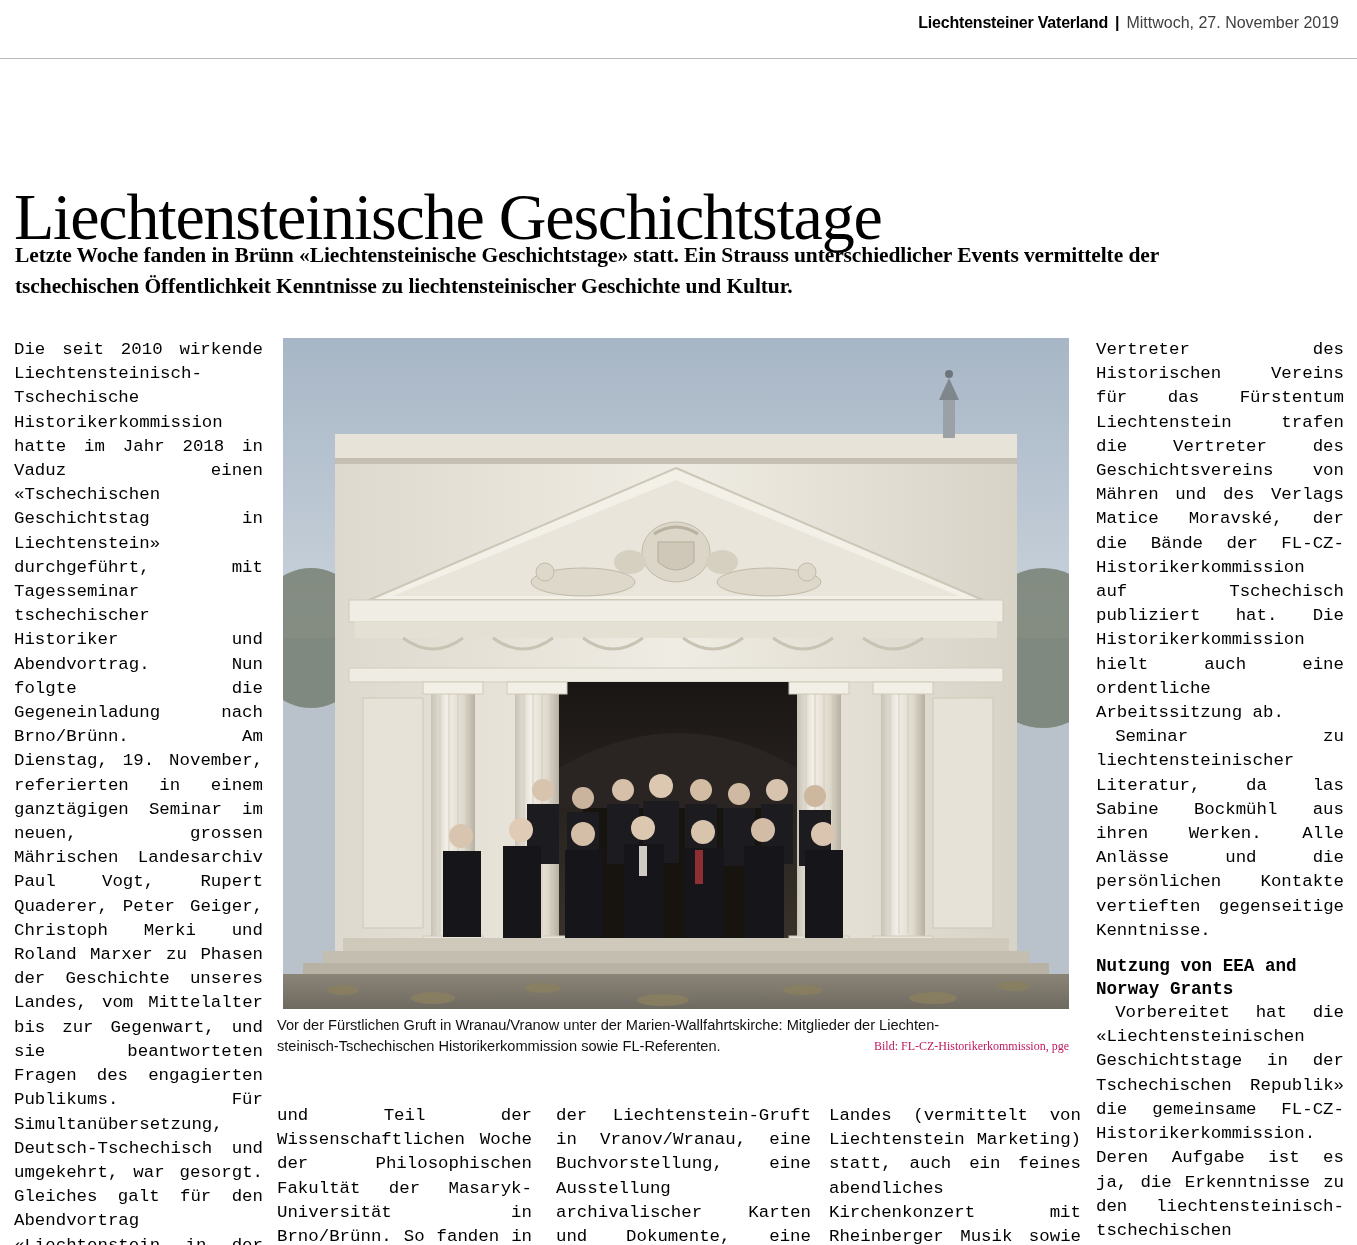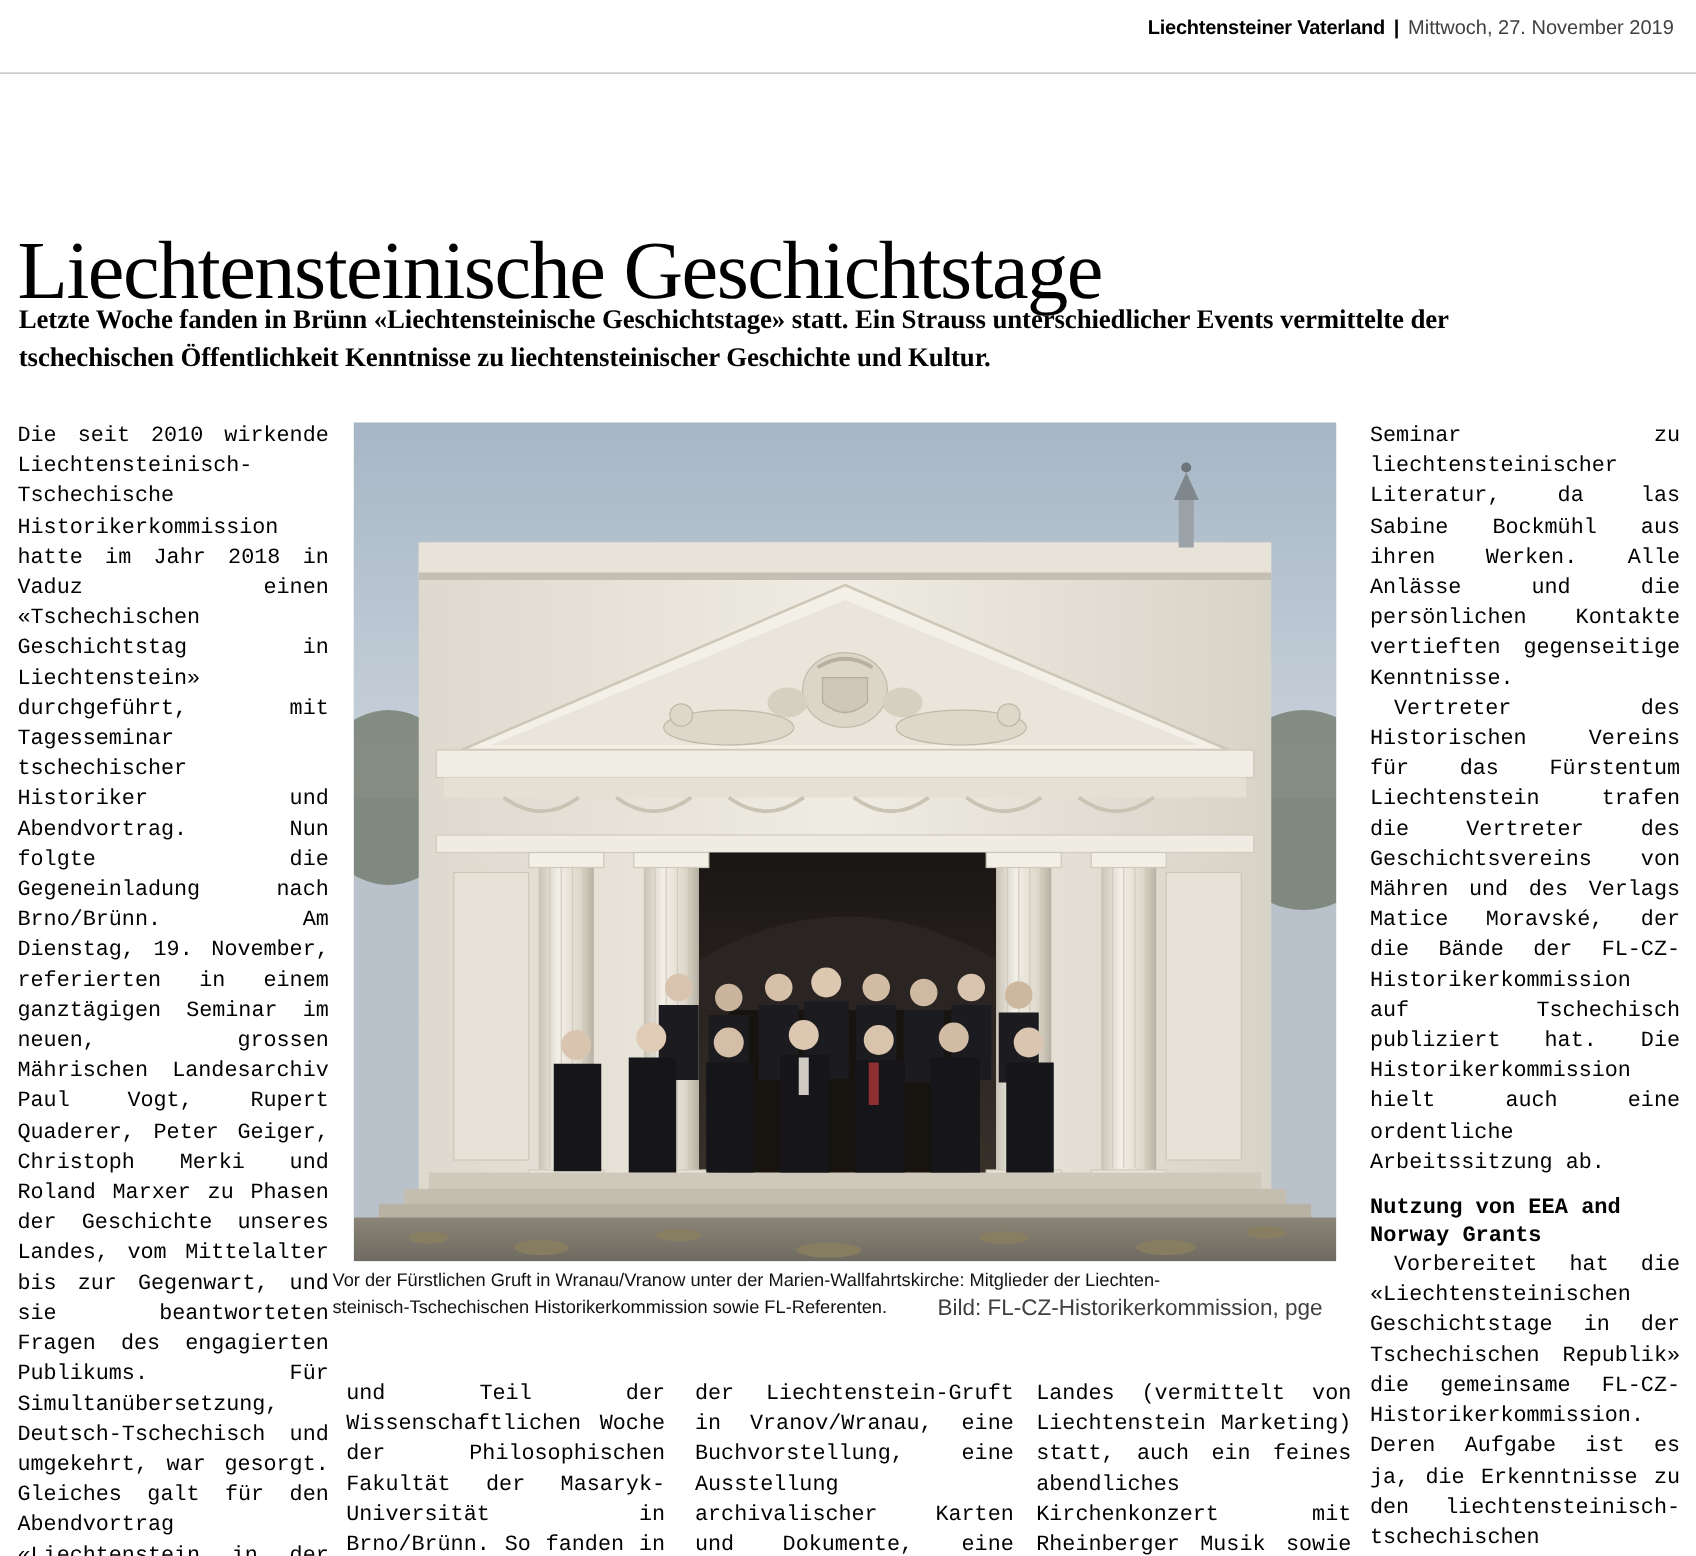--- a/index.html
+++ b/index.html
@@ -157,30 +157,31 @@
     height: 671px;
     overflow: hidden;
     background: #b9c2cb;
   }
   .photo svg {
     display: block;
   }
   .caption {
     position: absolute;
     top: 1015px;
-    left: 266px;
+    left: 277px;
     width: 792px;
     font-family: "Liberation Sans", sans-serif;
     font-size: 14.6px;
     line-height: 21px;
     color: #111;
   }
   .caption .credit {
-    font-size: 18px;
-    color: #404040;
+    font-size: 12px;
+    color: #be185d;
+    font-family: Liberation Serif, serif;
   }
   .caption-line2 {
     display: flex;
     justify-content: space-between;
     align-items: center;
     gap: 10px;
   }
 </style>
 </head>
 <body>
@@ -433,19 +434,19 @@
     <p>und Teil der Wissenschaftlichen Woche der Philosophischen Fakultät der Masaryk-Universität in Brno/Brünn. So fanden in den weiteren einundhalb Tagen eine Besichtigung</p>
   </div>
   <div class="col" id="col3">
     <p>der Liechtenstein-Gruft in Vranov/Wranau, eine Buchvorstellung, eine Ausstellung archivalischer Karten und Dokumente, eine Ausstellung von Fotos zur Landschaft unseres</p>
   </div>
   <div class="col" id="col4">
     <p>Landes (vermittelt von Liechtenstein Marketing) statt, auch ein feines abendliches Kirchenkonzert mit Rheinberger Musik sowie schliesslich ein halbtägiges germanistisches</p>
   </div>
 
   <div class="col" id="col5">
+    <p>Vertreter des Historischen Vereins für das Fürstentum Liechtenstein trafen die Vertreter des Geschichtsvereins von Mähren und des Verlags Matice Moravské, der die Bände der FL-CZ-Historikerkommission auf Tschechisch publiziert hat. Die Historikerkommission hielt auch eine ordentliche Arbeitssitzung ab.</p>
     <p>Seminar zu liechtensteinischer Literatur, da las Sabine Bockmühl aus ihren Werken. Alle Anlässe und die persönlichen Kontakte vertieften gegenseitige Kenntnisse.</p>
-    <p>Vertreter des Historischen Vereins für das Fürstentum Liechtenstein trafen die Vertreter des Geschichtsvereins von Mähren und des Verlags Matice Moravské, der die Bände der FL-CZ-Historikerkommission auf Tschechisch publiziert hat. Die Historikerkommission hielt auch eine ordentliche Arbeitssitzung ab.</p>
     <p class="subhead">Nutzung von EEA and Norway Grants</p>
     <p>Vorbereitet hat die «Liechtensteinischen Geschichtstage in der Tschechischen Republik» die gemeinsame FL-CZ-Historikerkommission. Deren Aufgabe ist es ja, die Erkenntnisse zu den liechtensteinisch-tschechischen Beziehungen in Geschichte und Gegenwart unter die Leute zu bringen. Für einen Teil der Anlässe, nämlich Tagesseminar, Abendvortrag, Begegnungen, konnte durch Zusammenarbeit vom Historischen Verein HVFL und der Historikerkommission die Finanzierung durch EEA und Norway Grants beantragt werden, an die Grants leistet Liechtenstein jährliche Beiträge. (pge)</p>
   </div>
 
 </div>
 
 </body></html>

